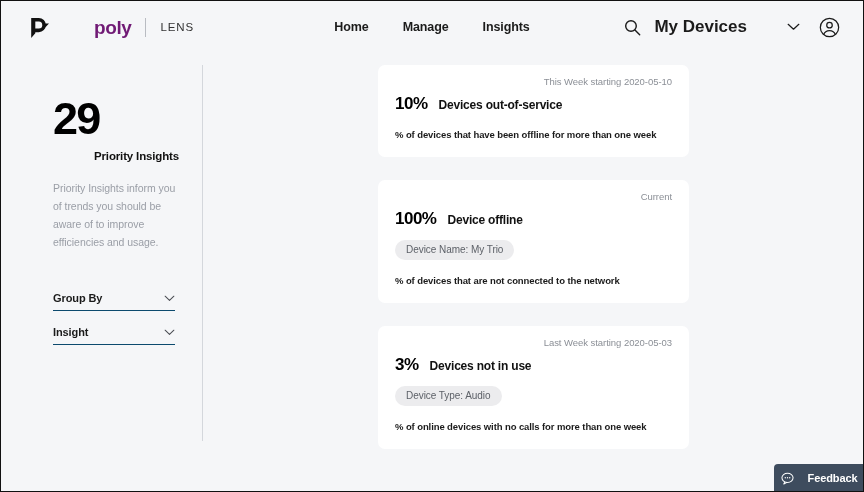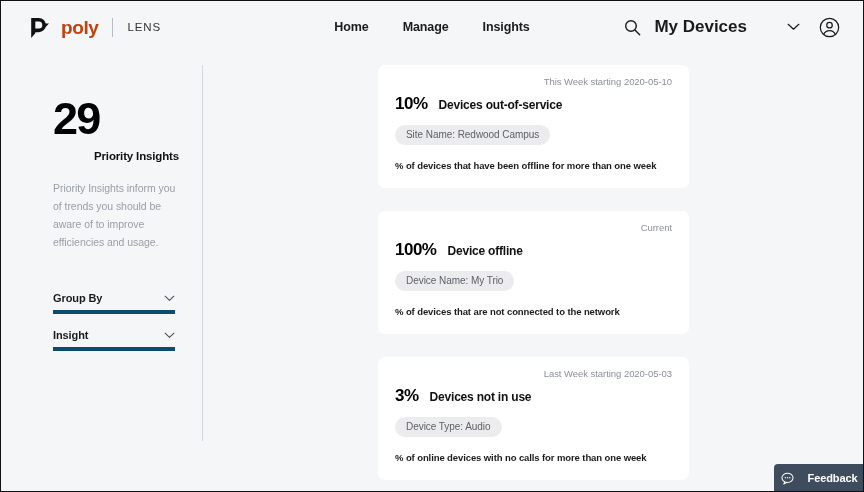--- a/index.html
+++ b/index.html
@@ -32,22 +32,23 @@
     display: flex;
     align-items: center;
     gap: 11px;
     flex: 0 0 auto;
   }
   .logo-mark { width: 22px; height: 24px; display: block; }
   .brand-word {
     font-size: 19px;
     font-weight: 700;
     letter-spacing: -0.4px;
-    color: #c2410c;
+    color: #701a75;
     line-height: 1;
+    margin-left: 33px;
   }
   .brand-sep {
     width: 1px;
     height: 19px;
     background: #b9bcc2;
     margin: 0 3px;
   }
   .brand-sub {
     font-size: 11.5px;
     letter-spacing: 0.9px;
@@ -125,21 +126,21 @@
     margin-top: 17px;
     font-size: 10.5px;
     line-height: 1.72;
     color: #9a9ea6;
     width: 124px;
     letter-spacing: -0.05px;
   }
 
   .selects { margin-top: 41px; width: 122px; }
   .select-field {
-    border-bottom: 4px solid #0c4a6e;
+    border-bottom: 1px solid #0c4a6e;
     padding: 0 0 6px 0;
     display: flex;
     align-items: flex-end;
     justify-content: space-between;
     cursor: pointer;
   }
   .select-field + .select-field { margin-top: 15px; }
   .select-label {
     font-size: 11px;
     font-weight: 700;
@@ -324,21 +325,20 @@
   </aside>
 
   <section class="cards-col">
 
     <article class="card">
       <div class="card-period">This Week starting 2020-05-10</div>
       <div class="card-head">
         <span class="card-pct">10%</span>
         <span class="card-title">Devices out-of-service</span>
       </div>
-      <span class="card-tag">Site Name: Redwood Campus</span>
       <div class="card-desc">% of devices that have been offline for more than one week</div>
     </article>
 
     <article class="card">
       <div class="card-period">Current</div>
       <div class="card-head">
         <span class="card-pct">100%</span>
         <span class="card-title">Device offline</span>
       </div>
       <span class="card-tag">Device Name: My Trio</span>

